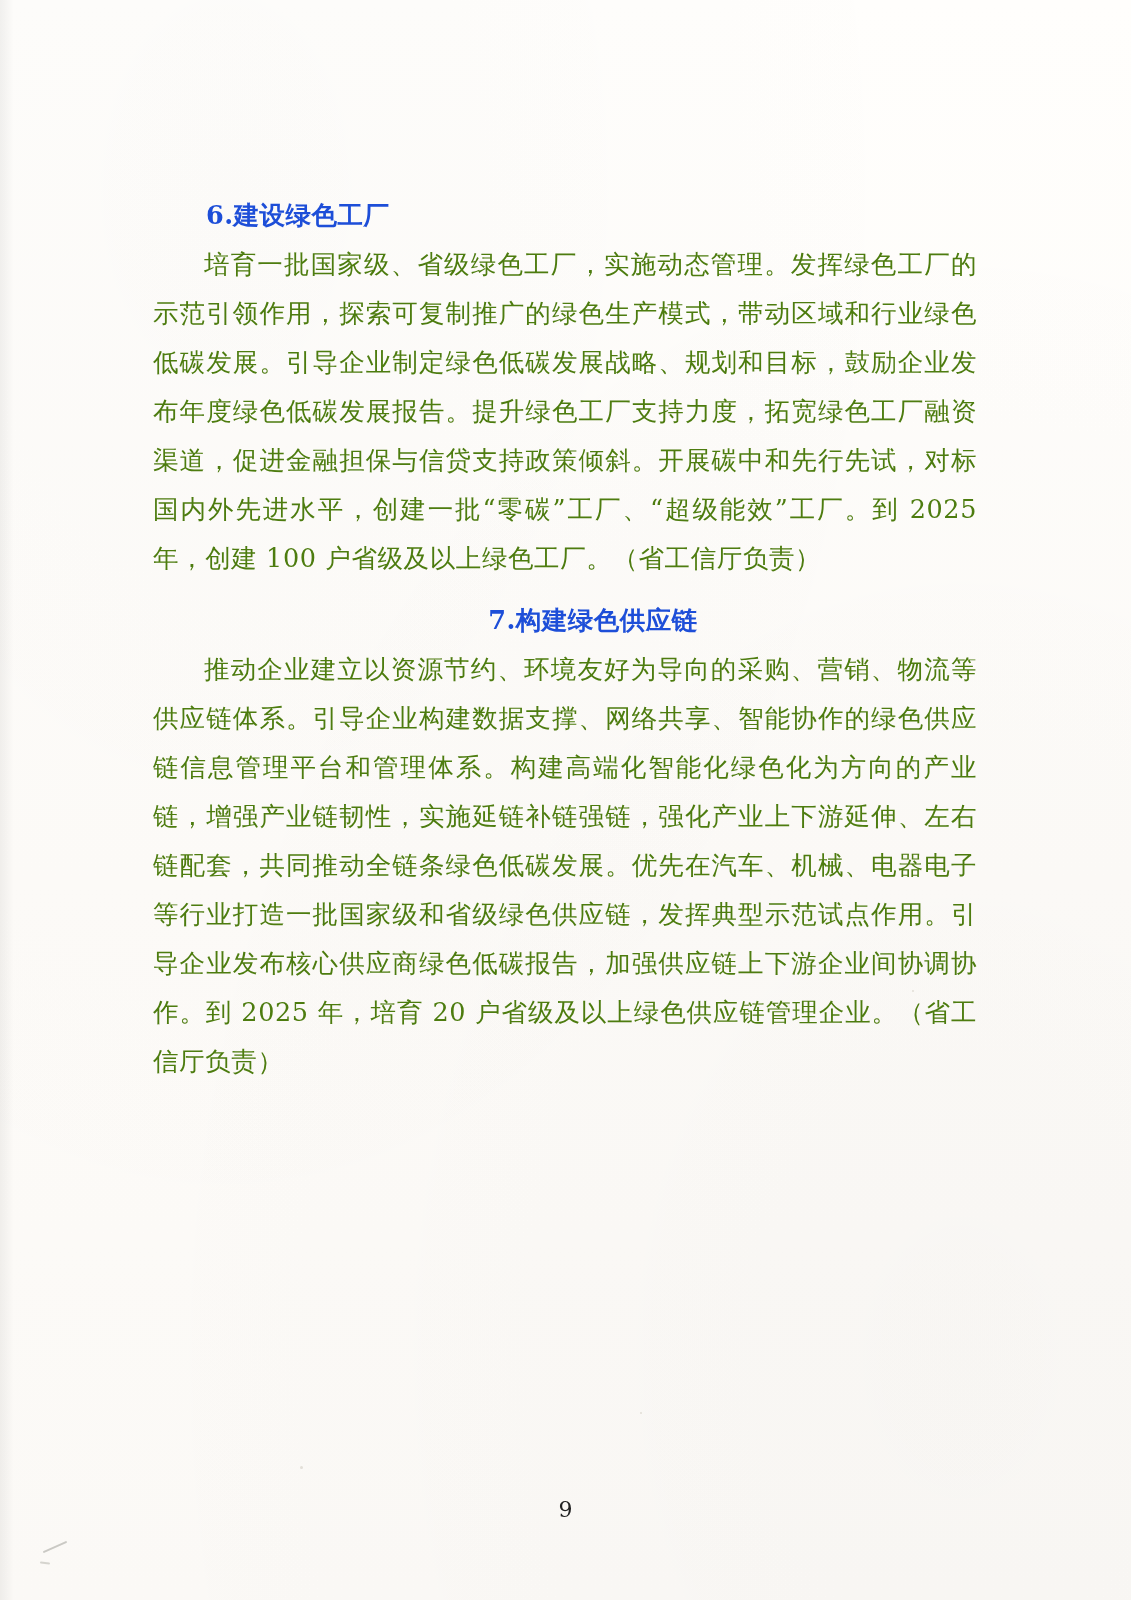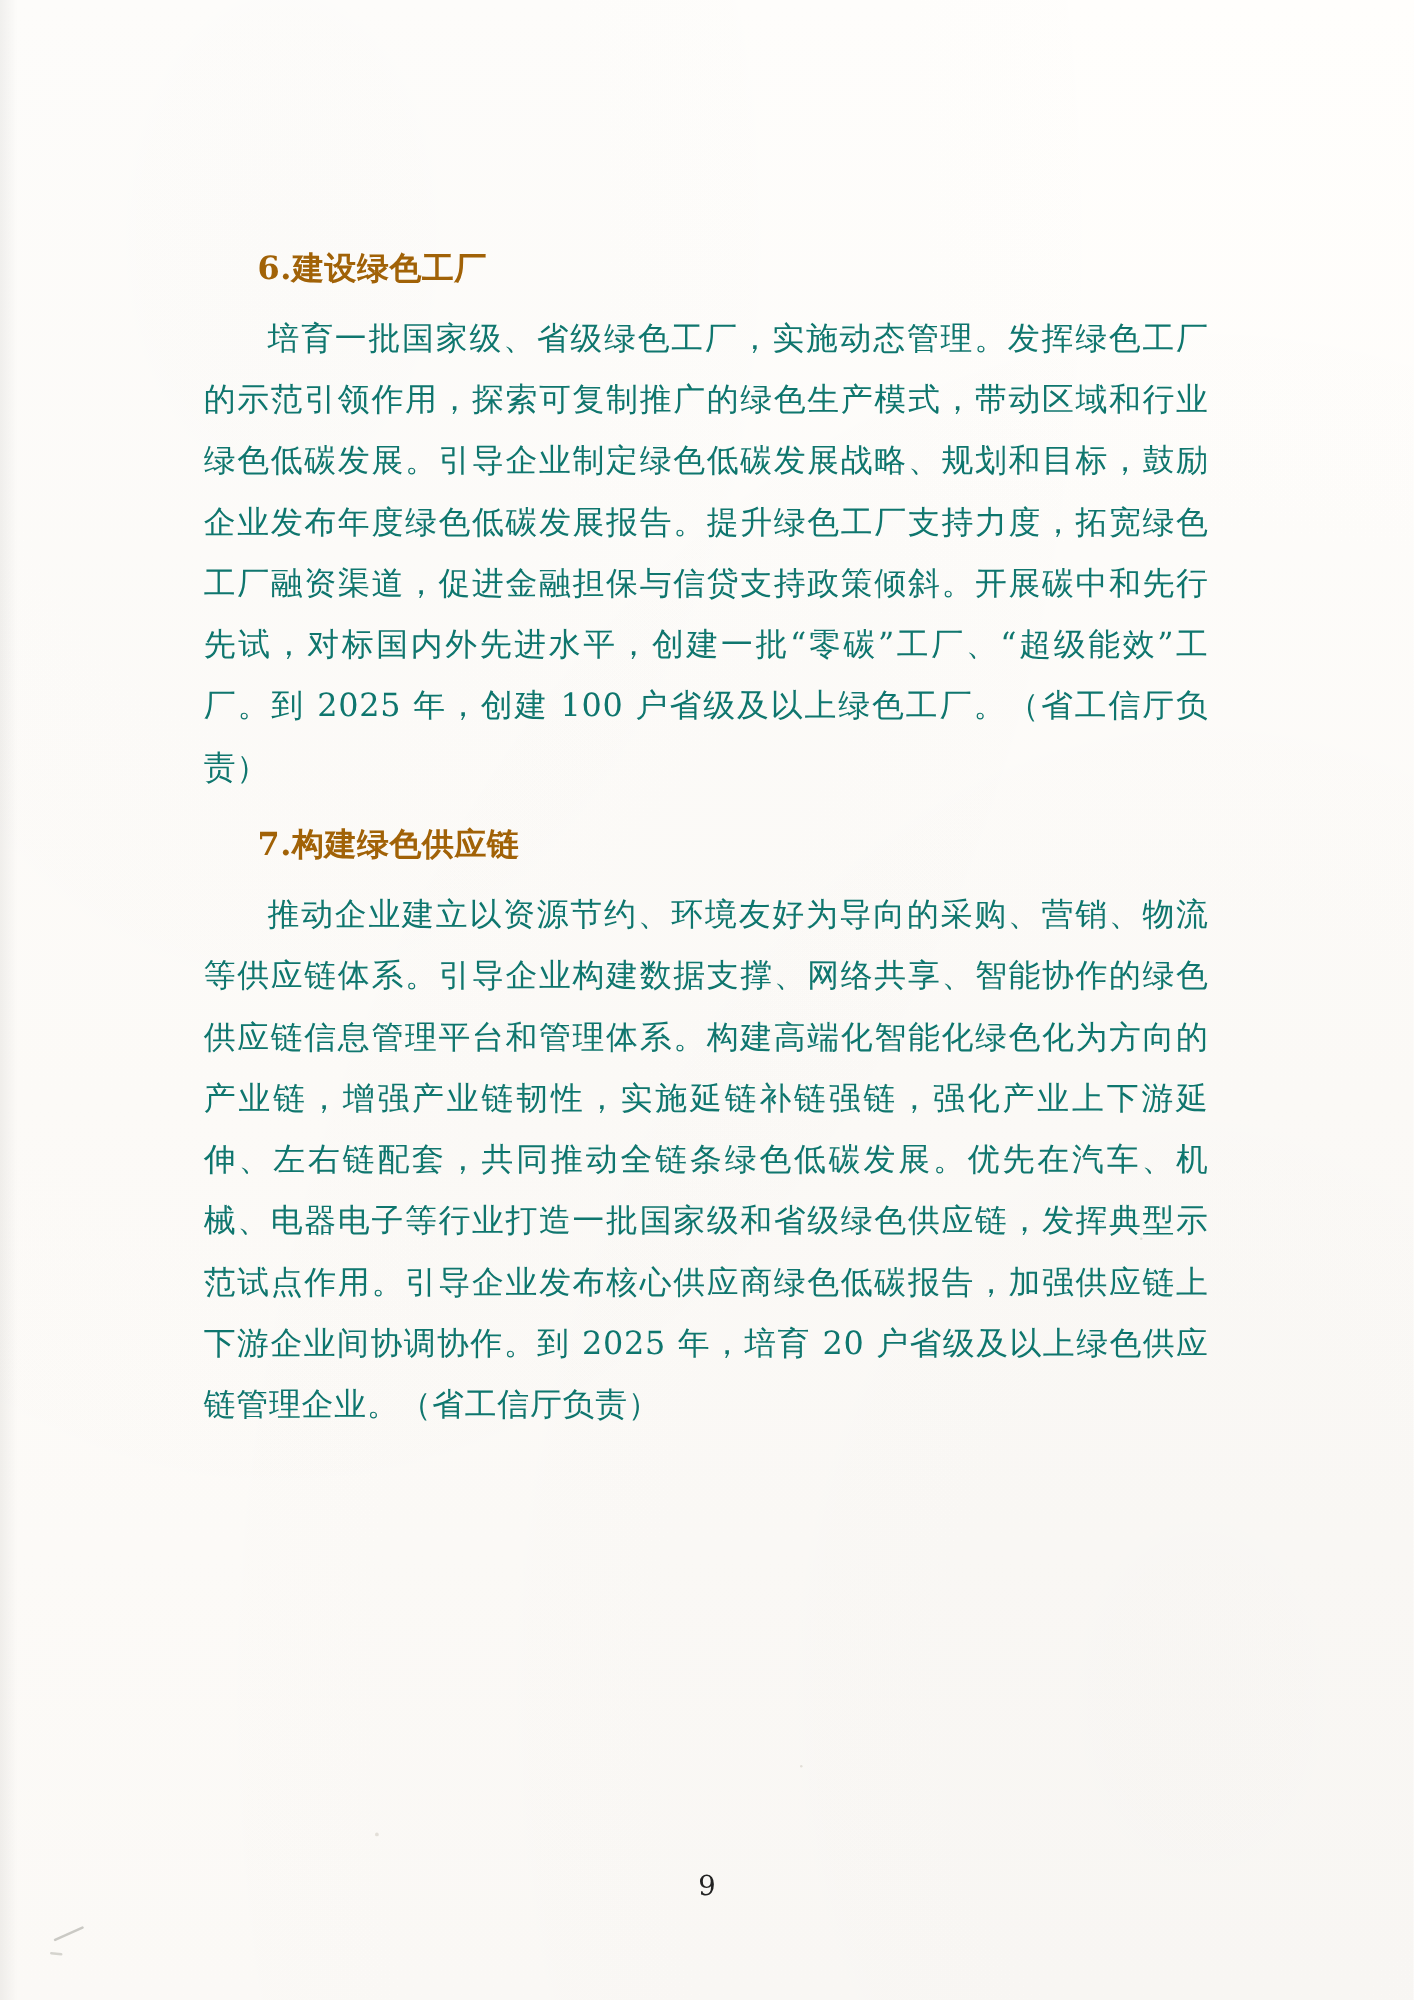--- a/index.html
+++ b/index.html
@@ -35,35 +35,35 @@
     top: 196px;
     width: 830px;
   }
   .sec-title {
     font-weight: bold;
     font-size: 25.5px;
     line-height: 1.5;
     letter-spacing: 0.5px;
     margin: 0 0 6px 0;
     padding-left: 56px;
-    color: #a16207;
+    color: #1d4ed8;
   }
   .sec-title.second { margin-top: 22px; }
   .sec-title.third { margin-top: 22px; }
   .para {
     font-size: 25.5px;
     line-height: 1.92;
     text-align: justify;
     text-justify: inter-ideograph;
     text-indent: 2em;
-    margin: 13px;
+    margin: 3px;
     letter-spacing: 0.6px;
-    color: #0f766e;
+    color: #4d7c0f;
   }
-  .para + .sec-title { margin-top: 18px; }
+  .para + .sec-title { margin-top: 18px; text-align: center; }
   .page-number {
     position: absolute;
     left: 0;
     right: 0;
     top: 1497px;
     text-align: center;
     font-size: 22px;
     color: #222;
     font-family: "DejaVu Serif", "Liberation Serif", serif;
   }

